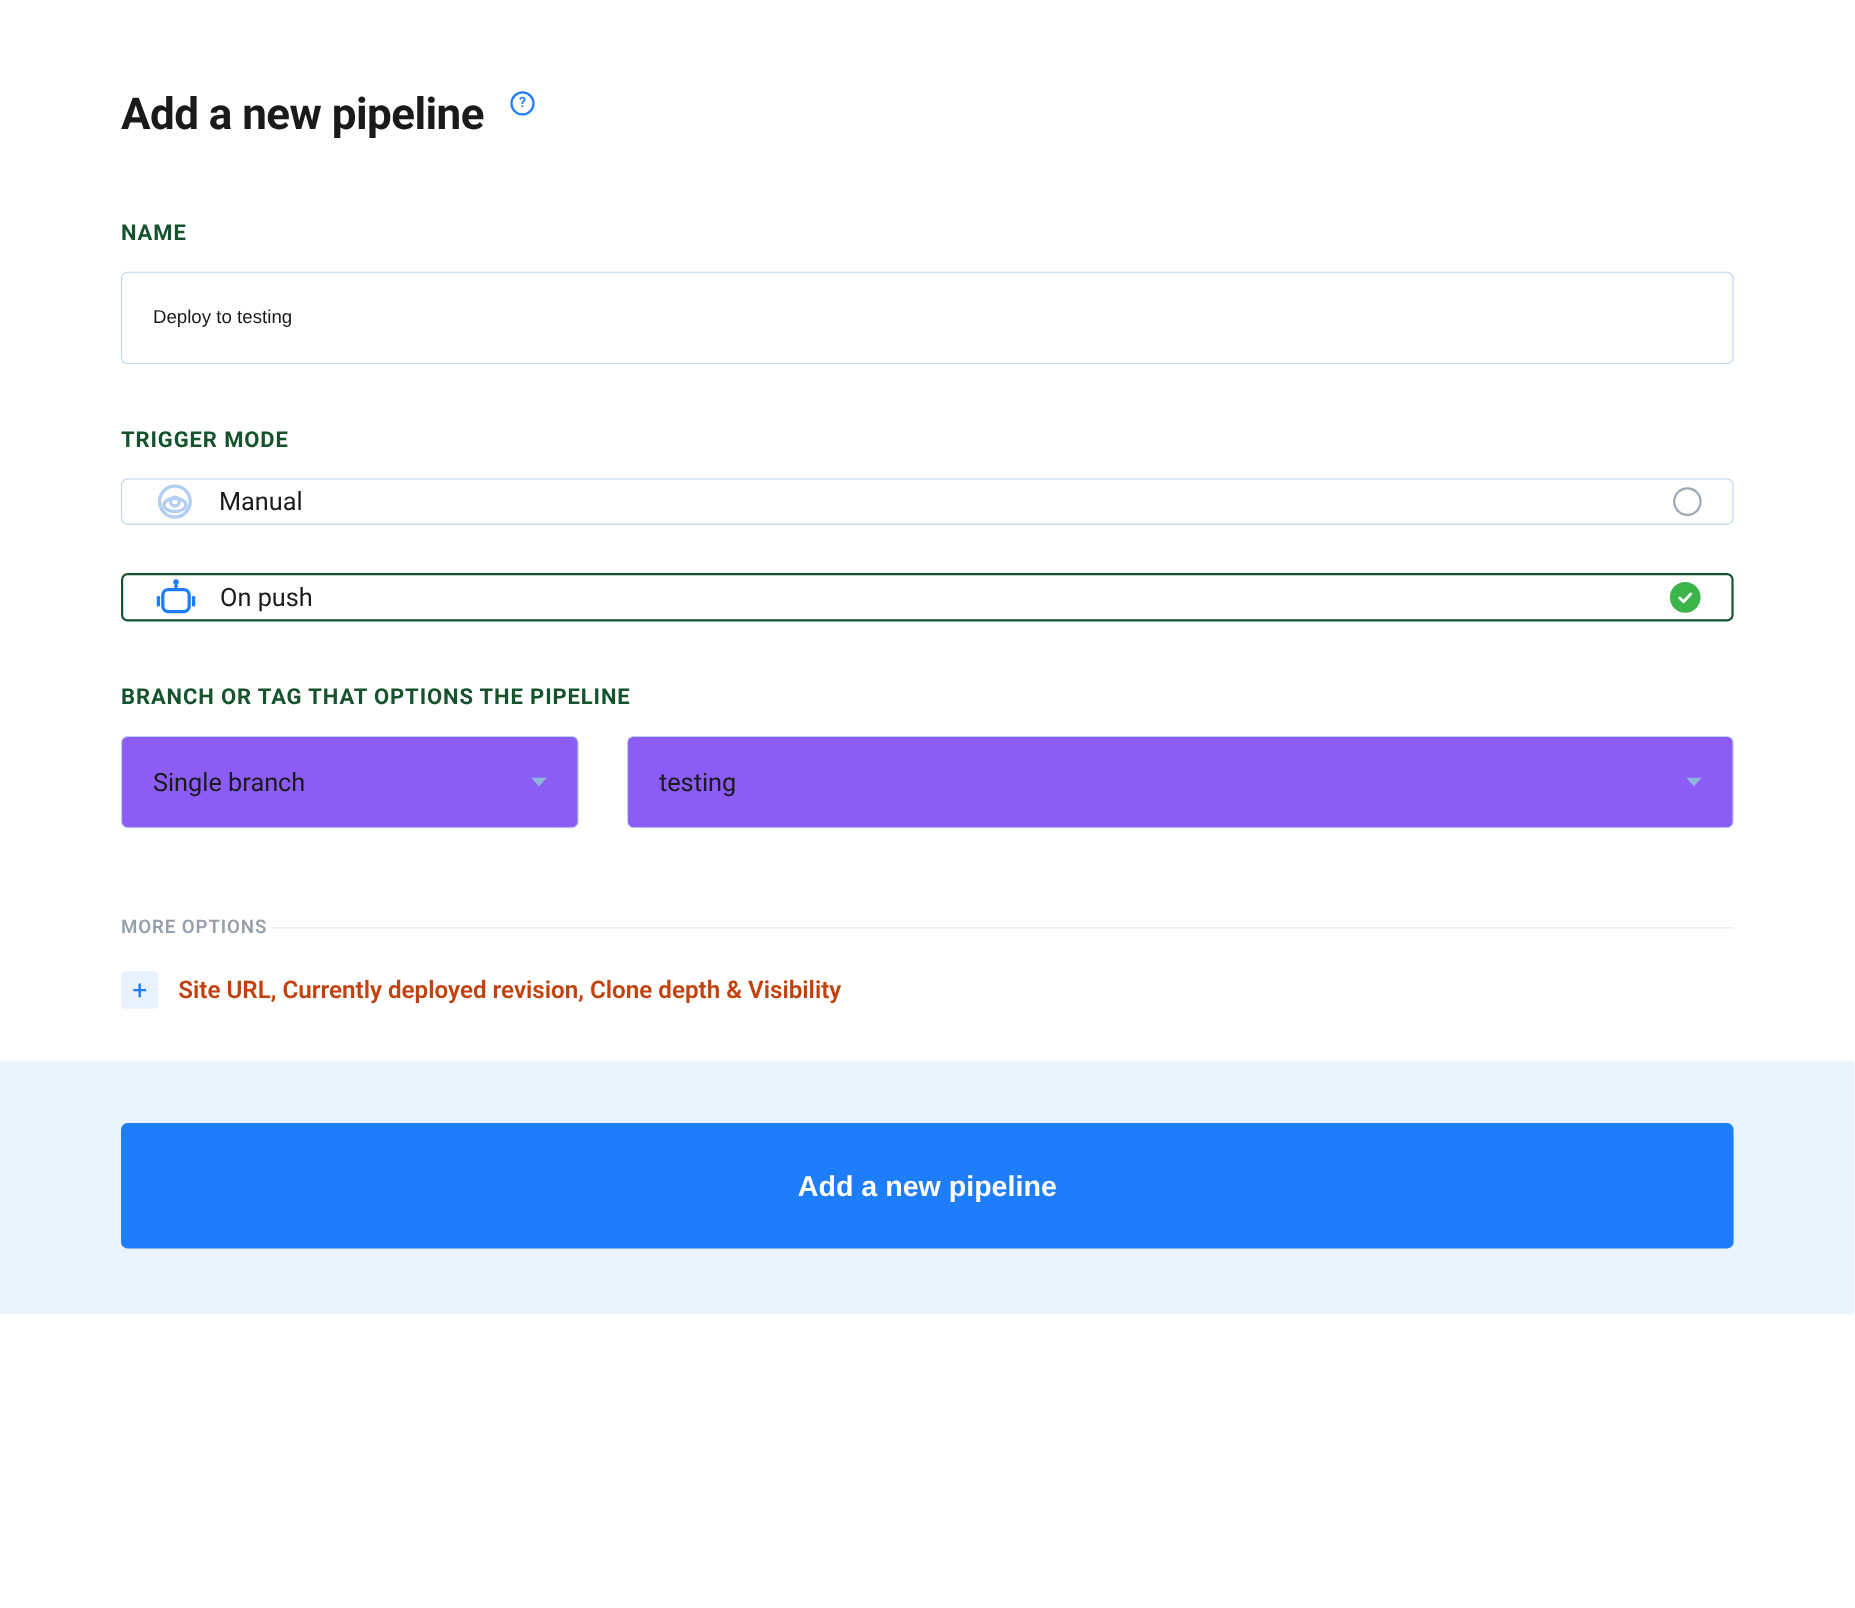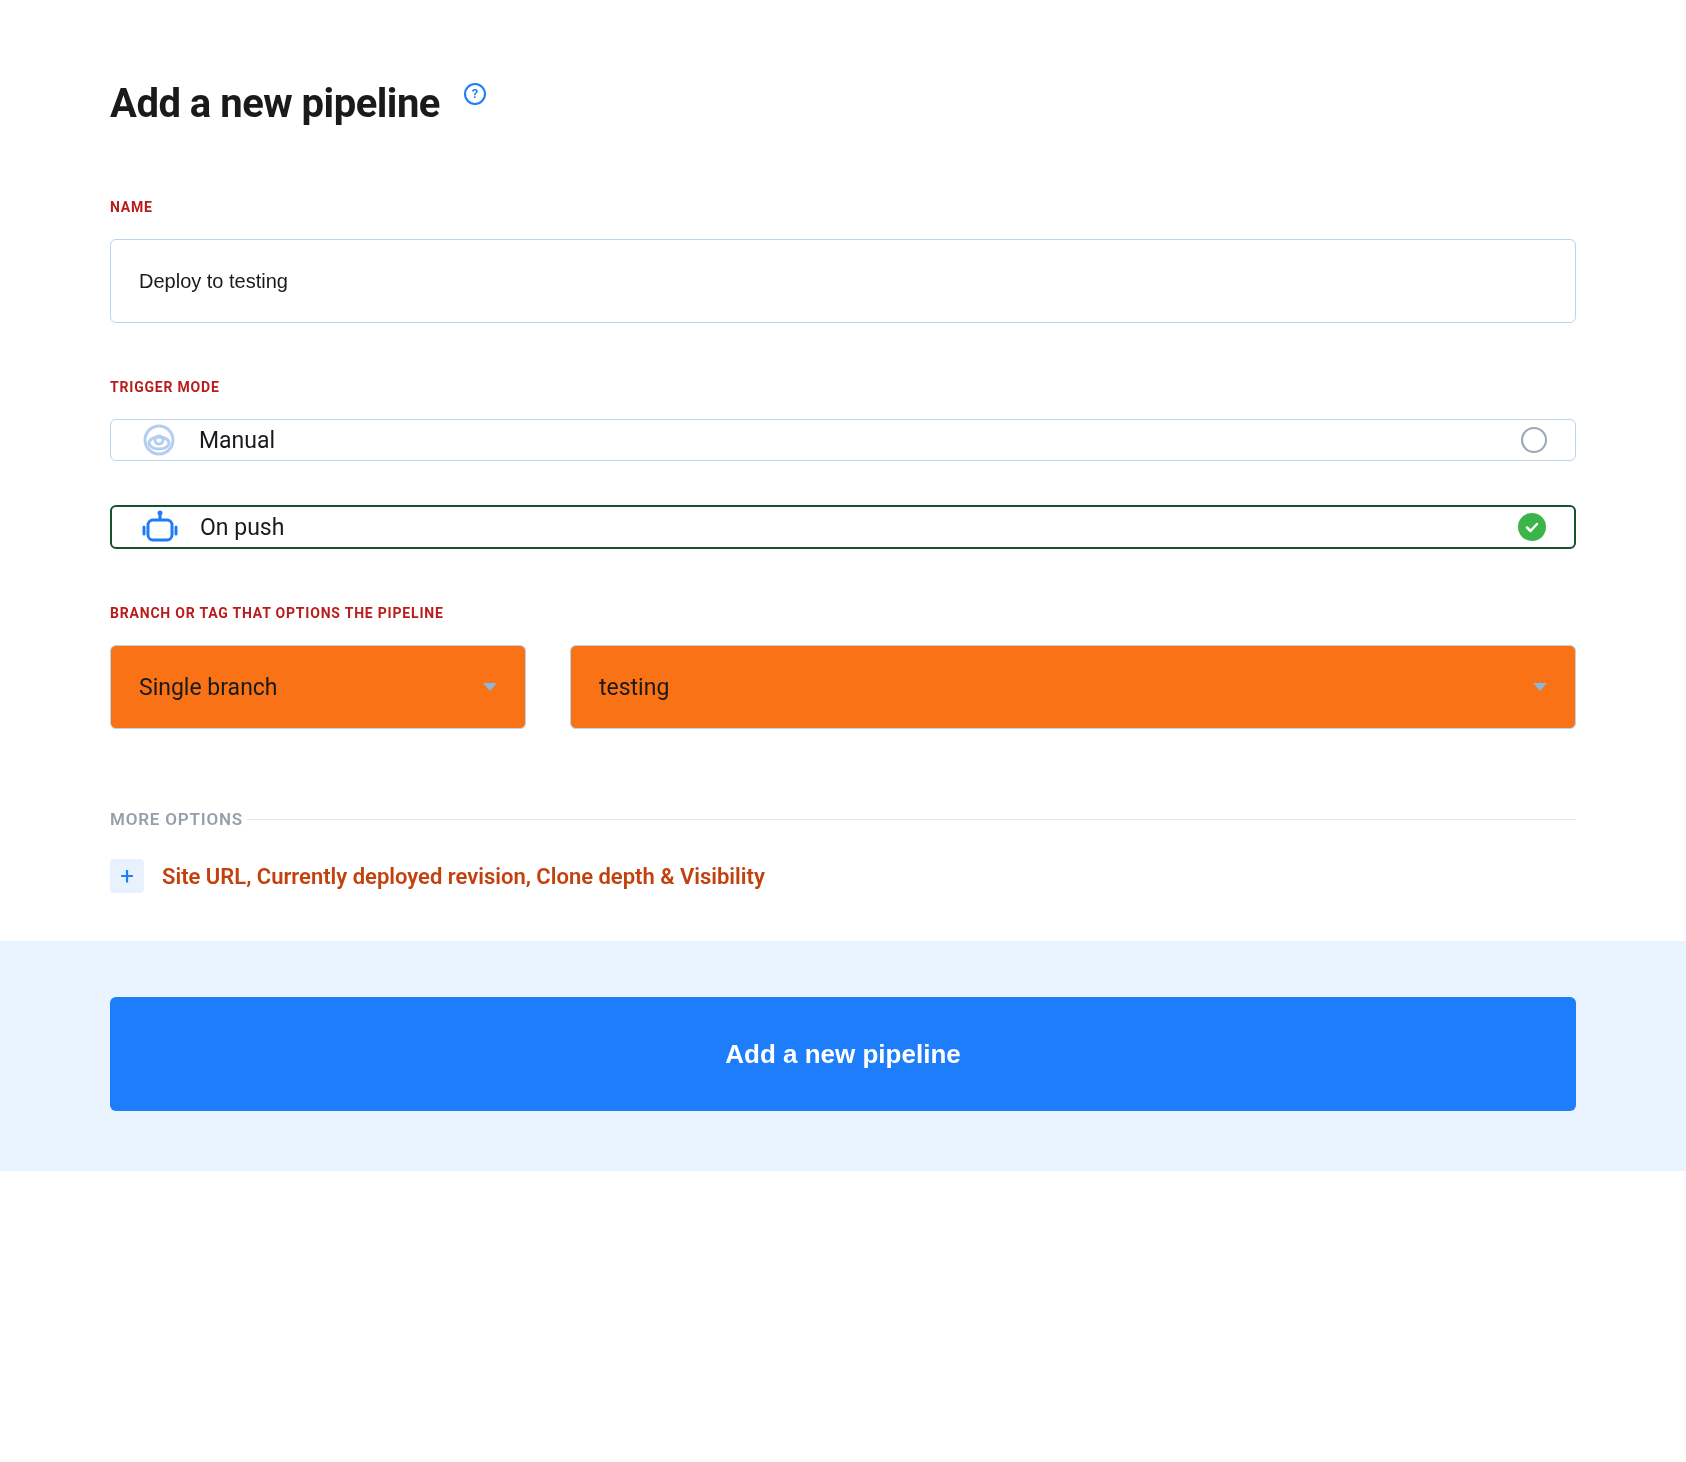--- a/index.html
+++ b/index.html
@@ -35,33 +35,33 @@
       display: inline-flex;
       align-items: center;
       justify-content: center;
       color: #1d7dfa;
       font-size: 13px;
       font-weight: 600;
       position: relative;
       top: -10px;
     }
     .section-label {
-      font-size: 14px;
+      font-size: 20px;
       font-weight: 700;
       letter-spacing: 0.8px;
-      color: #b91c1c;
+      color: #14532d;
       margin-bottom: 24px;
     }
     .text-input {
       width: 100%;
       height: 84px;
       border: 1px solid #bcd3ee;
       border-radius: 6px;
       padding: 0 28px;
-      font-size: 20px;
+      font-size: 17px;
       color: #1a1a1a;
       outline: none;
     }
     .section {
       margin-bottom: 56px;
     }
     .trigger-row {
       display: flex;
       gap: 44px;
       flex-direction: column;
@@ -120,21 +120,21 @@
       gap: 44px;
     }
     .select-box {
       height: 84px;
       border: 1px solid #bcd3ee;
       border-radius: 6px;
       display: flex;
       align-items: center;
       padding: 0 28px;
       cursor: pointer;
-      background: #f97316;
+      background: #8b5cf6;
       position: relative;
     }
     .select-box.small {
       width: 416px;
     }
     .select-box.large {
       flex: 1;
     }
     .select-value {
       font-size: 23px;

